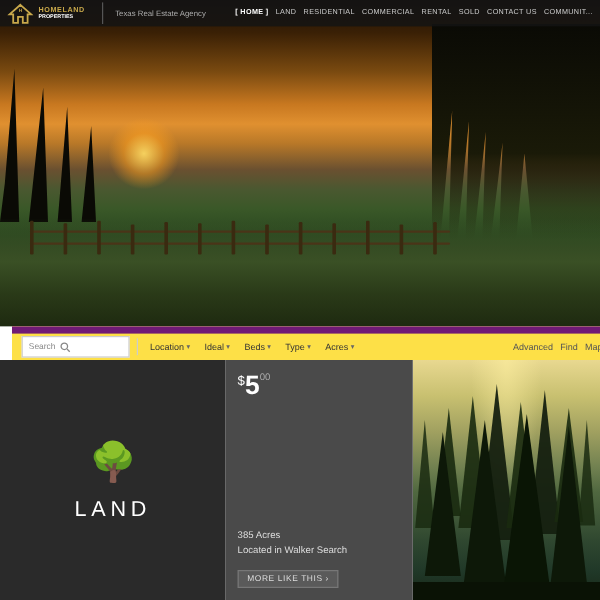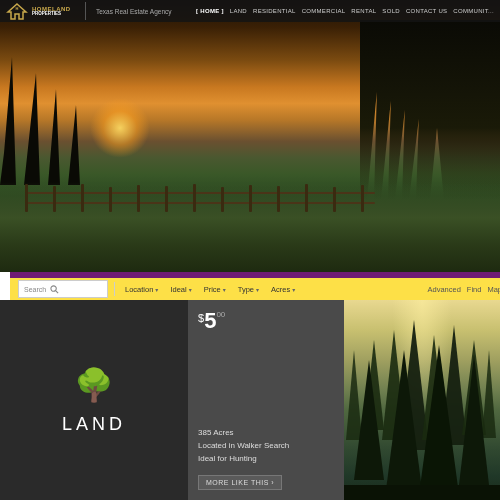--- a/index.html
+++ b/index.html
@@ -453,21 +453,21 @@
   <div class="divider-v"></div>
   <div class="filter-btn">
     <span>Location</span>
     <span class="chevron">▾</span>
   </div>
   <div class="filter-btn">
     <span>Ideal</span>
     <span class="chevron">▾</span>
   </div>
   <div class="filter-btn">
-    <span>Price</span>
+    <span>Beds</span>
     <span class="chevron">▾</span>
   </div>
   <div class="filter-btn">
     <span>Type</span>
     <span class="chevron">▾</span>
   </div>
   <div class="filter-btn">
     <span>Acres</span>
     <span class="chevron">▾</span>
   </div>
@@ -487,21 +487,20 @@
 
   <div id="listing-card">
     <div id="price-row">
       <span class="price-dollar">$</span>
       <span class="price-amount">5</span>
       <sup class="price-sup">00</sup>
     </div>
     <div id="listing-details">
       <span class="listing-detail-line">385 Acres</span>
       <span class="listing-detail-line">Located in Walker Search</span>
-      <span class="listing-detail-line">Ideal for Hunting</span>
     </div>
     <button id="more-like-btn">MORE LIKE THIS ›</button>
   </div>
 
   <div id="forest-panel">
     <div id="forest-bg">
       <div id="forest-light"></div>
 
       <svg style="position:absolute;bottom:0;left:0;width:100%;height:100%;" viewBox="0 0 156 200" preserveAspectRatio="xMidYMax meet">
 

